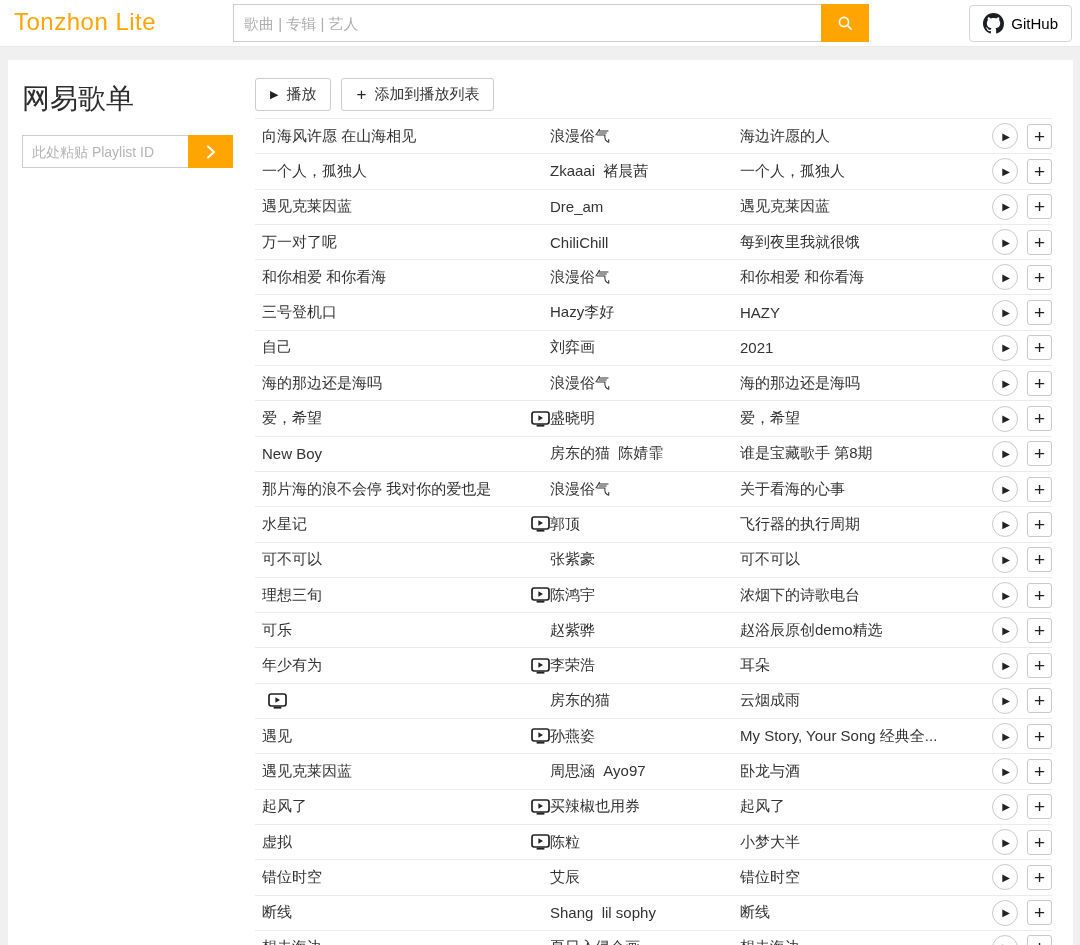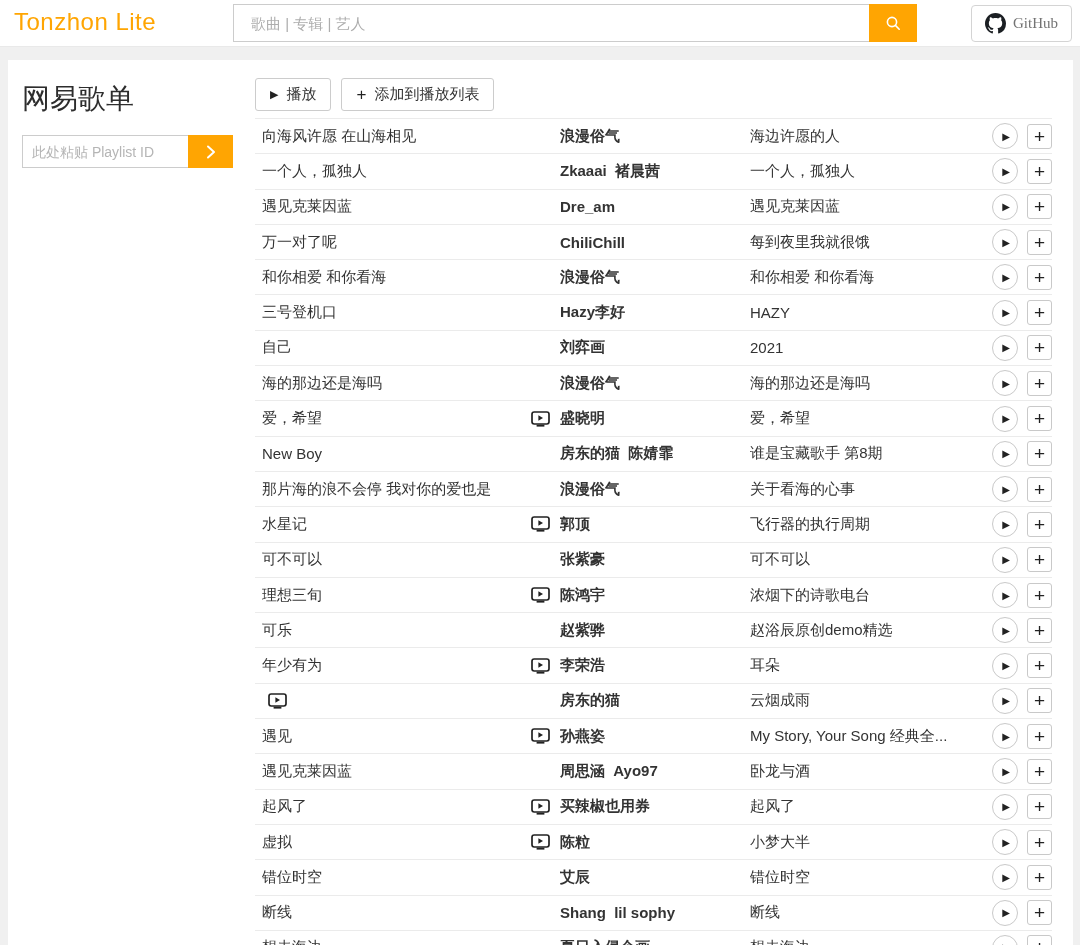--- a/index.html
+++ b/index.html
@@ -22,39 +22,39 @@
     position: absolute; left: 14px; top: 8px;
     font-size: 24px; color: var(--accent);
     letter-spacing: 0.5px;
     cursor: pointer;
   }
   .search-bar {
     position: absolute; left: 233px; top: 4px;
     display: flex; height: 38px;
   }
   .search-input {
-    width: 636px; height: 38px;
+    width: 588px; height: 38px;
     border: 1px solid #ccc; border-right: none;
-    padding: 0 17px; font-size: 15px; color: #333;
+    padding: 0 10px; font-size: 15px; color: #333;
     outline: none;
     font-family: inherit;
   }
   .search-input::placeholder { color: #adadad; }
   .search-btn {
     width: 48px; height: 38px;
     background: var(--accent); border: none; cursor: pointer;
     display: flex; align-items: center; justify-content: center;
   }
   .github-btn {
     position: absolute; right: 8px; top: 5px;
     height: 37px; padding: 12px 13px;
     background: #fff; border: 1px solid #d4d4d4; border-radius: 4px;
     display: flex; align-items: center; gap: 7px;
-    font-size: 15px; color: #737373; cursor: pointer;
-    font-family: Liberation Serif, serif;
+    font-size: 15px; color: #000000; cursor: pointer;
+    font-family: Liberation Sans, sans-serif;
   }
 
   
   .content {
     margin: 13px 7px 0 8px;
     background: #fff;
     height: 900px;
     display: flex;
     overflow: hidden;
   }
@@ -111,22 +111,22 @@
   }
   .col-song {
     flex: 0 0 288px; min-width: 0;
     display: flex; align-items: center; justify-content: space-between;
     white-space: nowrap; overflow: hidden;
   }
   .song-text { overflow: hidden; white-space: nowrap; }
   .song-suffix { color: #9a9a9a; }
   .mv-icon { flex: 0 0 auto; margin-left: 6px; display: flex; cursor: pointer; }
   .col-artist {
-    flex: 0 0 190px; margin-left: 10px;
-    white-space: pre; overflow: hidden; font-weight: bold;
+    flex: 0 0 190px; 
+    white-space: pre; overflow: hidden;
   }
   .col-album {
     flex: 1 1 auto; min-width: 0;
     white-space: nowrap; overflow: hidden;
   }
   .row-play-btn {
     flex: 0 0 26px; width: 26px; height: 26px; margin-left: 7px;
     border: 1px solid #c9c9c9; border-radius: 50%; background: #fff;
     display: flex; align-items: center; justify-content: center;
     cursor: pointer; font-family: inherit;

